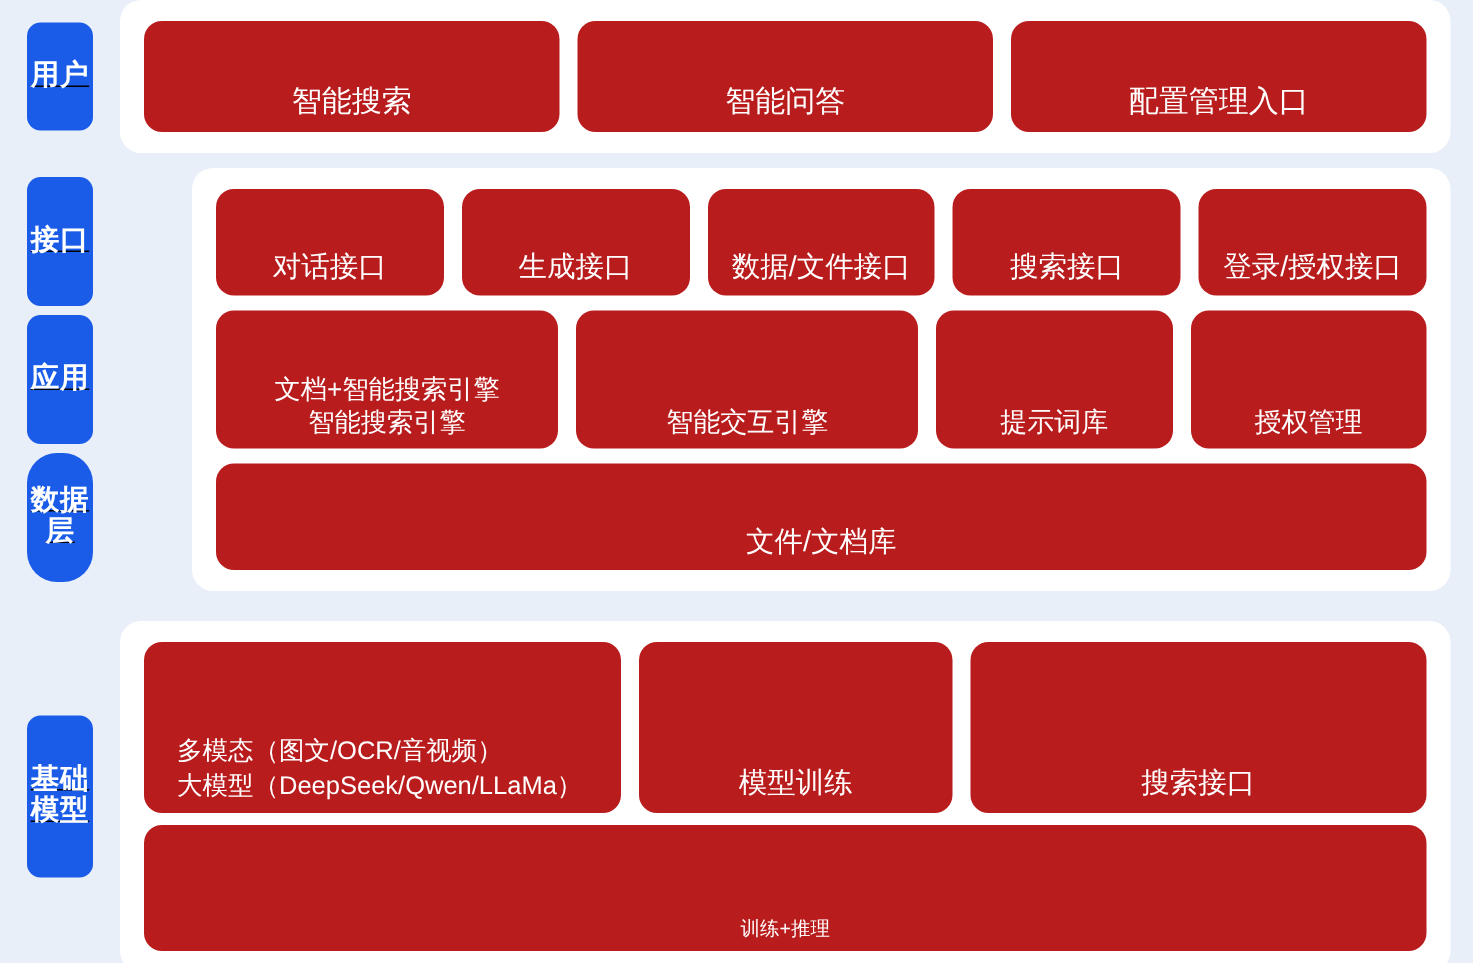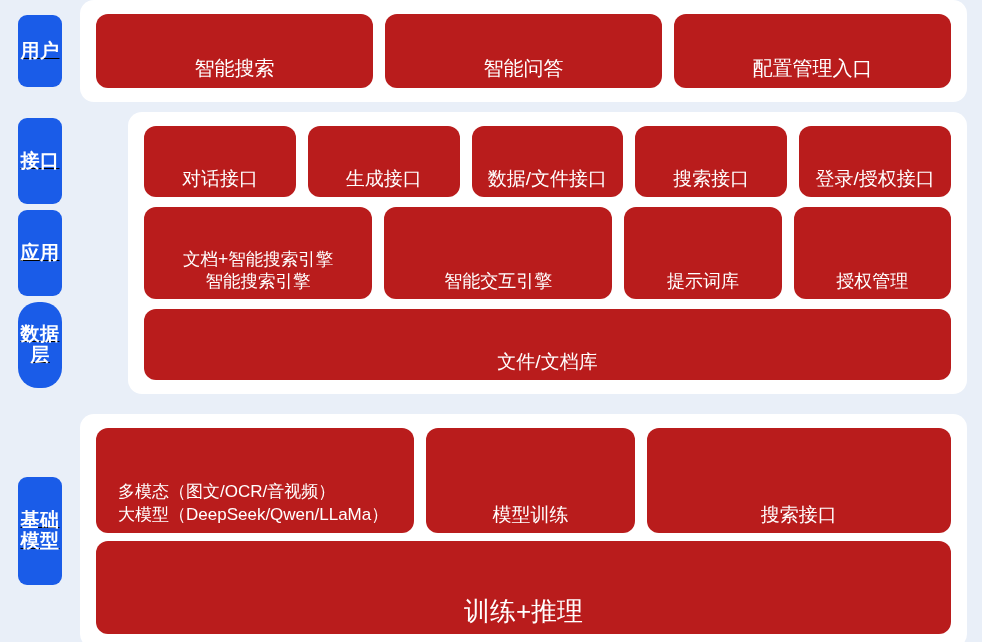--- a/index.html
+++ b/index.html
@@ -124,21 +124,21 @@
 
   
   .row-model .node-multi {
     font-size: 17px;
     line-height: 1.35;
     align-items: flex-start;
     text-align: left;
     padding-left: 22px;
   }
 
-  .row-compute .node { font-size: 26px; }
+  .row-compute .node { font-size: 13px; }
 
   .section-infra .panel { gap: 8px; }
 </style>
 </head>
 <body>
 
 <div id="diagram">
 
   <div class="section section-user">
     <div class="tag-rail">

